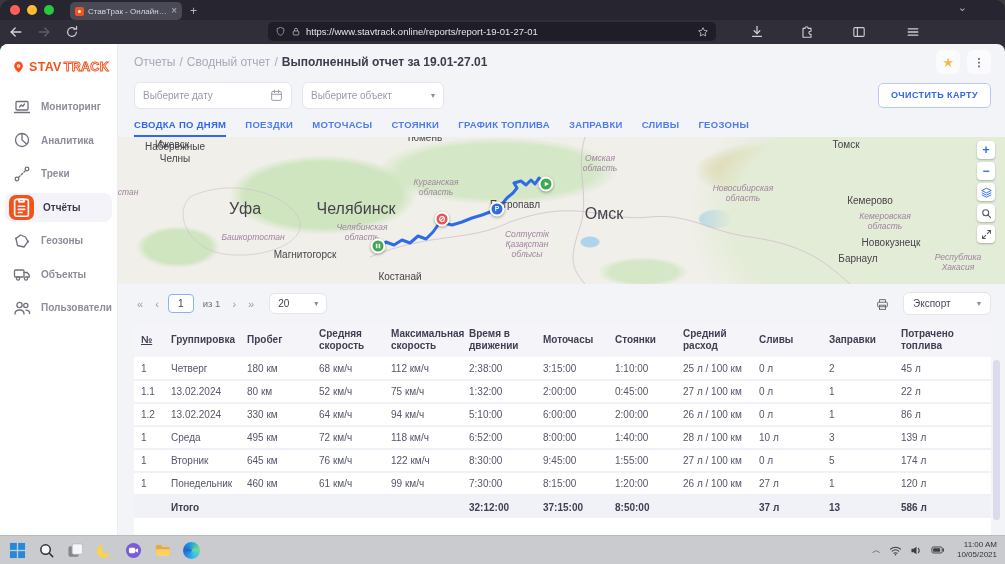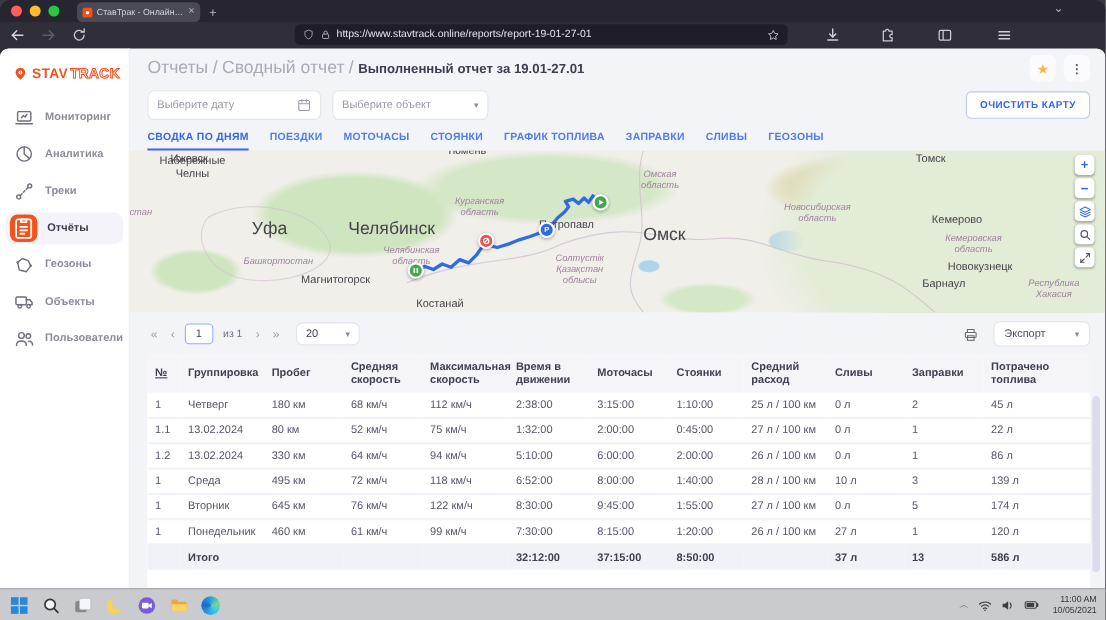--- a/index.html
+++ b/index.html
@@ -36,21 +36,21 @@
   .nav-items{padding-top:4px;}
   .side-item{display:flex;align-items:center;gap:9px;height:29px;margin:0 5px 4.5px 5px;padding-left:7px;border-radius:8px;color:#83838f;cursor:pointer;}
   .side-item .s-ic{width:20px;height:20px;display:flex;align-items:center;justify-content:center;color:#6f6f7e;flex-shrink:0;}
   .side-item .s-label{font-size:10px;font-weight:600;color:#8c8c9a;white-space:nowrap;}
   .side-item.active{background:#f4f3fa;}
   .side-item.active .s-ic{width:25px;height:25px;background:#f4521c;border-radius:7px;color:#fff;margin-left:-3px;}
   .side-item.active .s-label{color:#3a3b48;}
 
   .main{flex:1;position:relative;display:flex;flex-direction:column;overflow:hidden;}
   .page-header{display:flex;align-items:center;padding:9px 14px 0 16px;height:27px;}
-  .crumb{font-size:16px;color:#a9a9b7;white-space:nowrap;text-align:right;}
+  .crumb{font-size:12px;color:#a9a9b7;white-space:nowrap;text-align:right;}
   .crumb .sep{margin:0 4px;}
   .crumb-current{font-size:12px;font-weight:700;color:#3c3d4e;}
   .hdr-actions{margin-left:auto;display:flex;gap:7px;}
   .hdr-btn{width:24px;height:24px;border-radius:6px;background:#fbfbfd;display:flex;align-items:center;justify-content:center;font-size:12px;cursor:pointer;}
   .star-g{color:#f4b942;font-size:13px;}
   .kebab{color:#55565f;font-weight:700;font-size:11px;}
 
   .filters{display:flex;align-items:center;gap:10px;padding:10px 14px 0 16px;height:38px;}
   .f-input{width:158px;height:27px;background:#fff;border:1px solid #e4e4ec;border-radius:6px;display:flex;align-items:center;padding:0 8px;font-size:10px;color:#9a9aa8;justify-content:center;}
   .f-input .ph{flex:1;}
@@ -342,21 +342,21 @@
           </svg>
           <div id="map-labels">
               <span class="map-label city" style="left: 306px; top: -5px;">Тюмень</span>
               <span class="map-label city" style="left: 54px; top: 2px;">Ижевск</span>
               <span class="map-label city" style="left: 57px; top: 4px;">Набережные
 Челны</span>
               <span class="map-label region" style="left: 10px; top: 50px;">стан</span>
               <span class="map-label city big" style="left: 127px; top: 63px;">Уфа</span>
               <span class="map-label region" style="left: 135px; top: 95px;">Башкортостан</span>
               <span class="map-label city big" style="left: 238px; top: 63px;">Челябинск</span>
-              <span class="map-label region" style="left: 256px; top: 85px;">Челябинская
+              <span class="map-label region" style="left: 244px; top: 85px;">Челябинская
 область</span>
               <span class="map-label city" style="left: 187px; top: 112px;">Магнитогорск</span>
               <span class="map-label city" style="left: 282px; top: 134px;">Костанай</span>
               <span class="map-label region" style="left: 318px; top: 40px;">Курганская
 область</span>
               <span class="map-label city" style="left: 397px; top: 62px;">Петропавл</span>
               <span class="map-label region" style="left: 409px; top: 92px;">Солтүстік
 Қазақстан
 облысы</span>
               <span class="map-label region" style="left: 482px; top: 16px;">Омская

